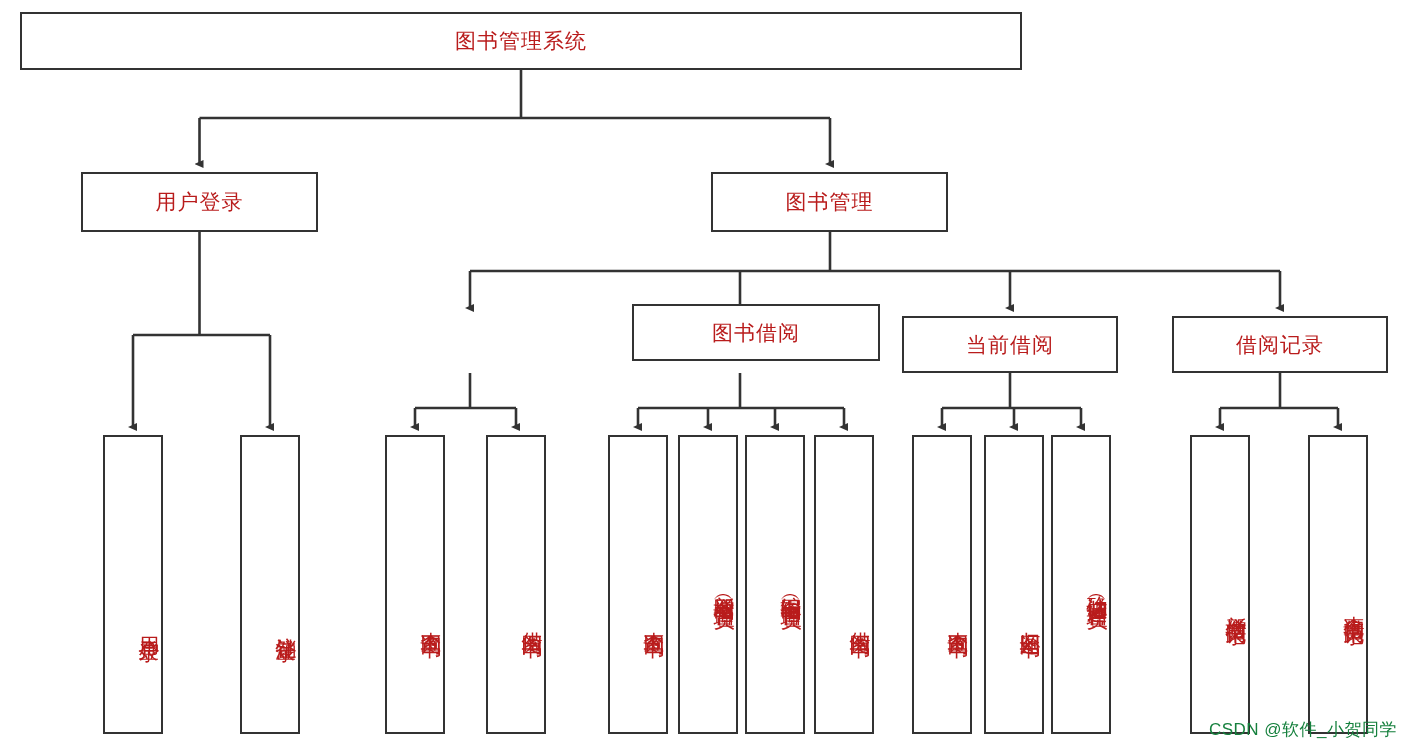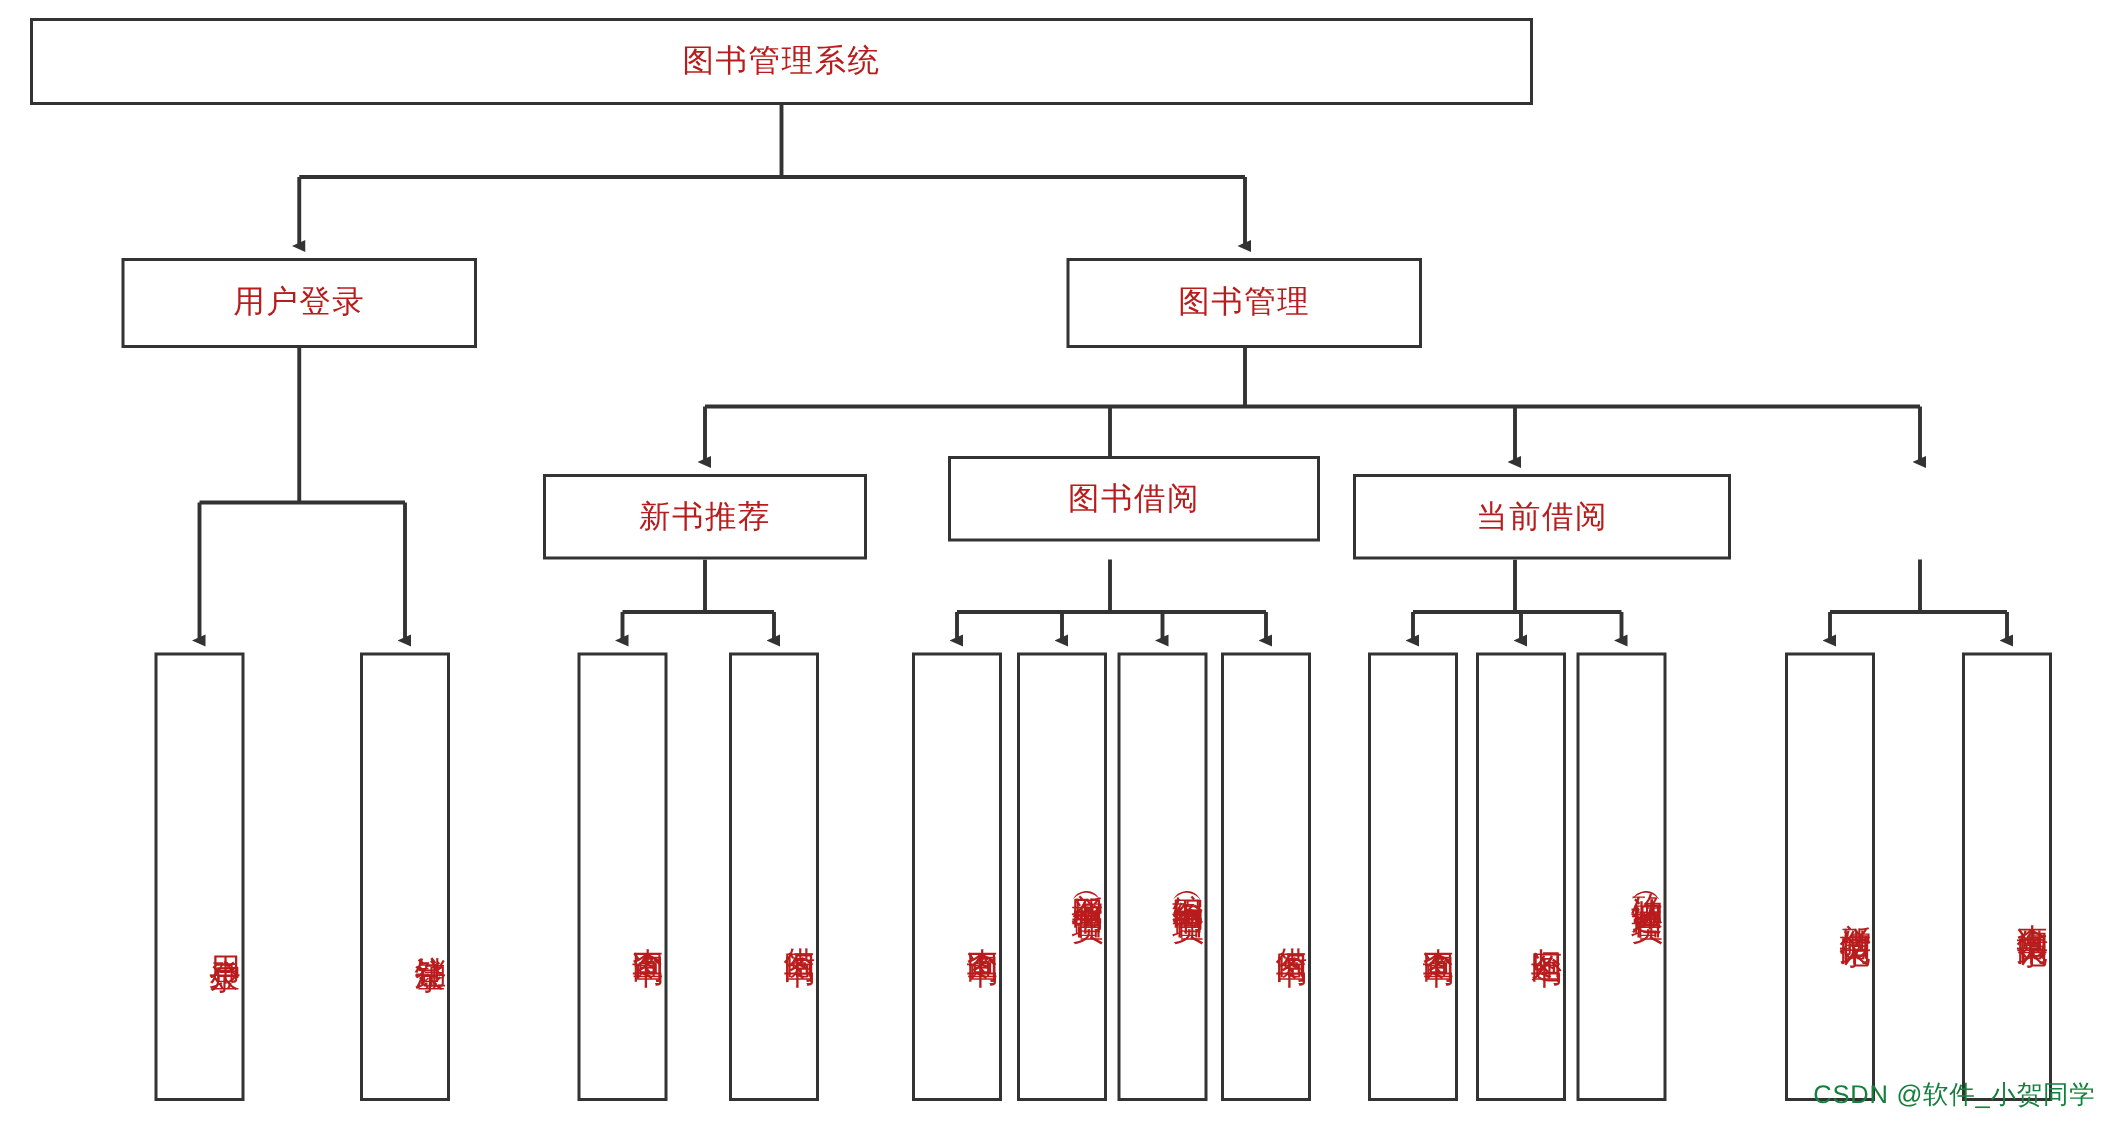--- a/index.html
+++ b/index.html
@@ -122,28 +122,28 @@
     <span class="node-label">图书管理系统</span>
   </div>
 
   <div class="node horiz" style="left:81px; top:172px; width:237px; height:60px;">
     <span class="node-label">用户登录</span>
   </div>
   <div class="node horiz" style="left:711px; top:172px; width:237px; height:60px;">
     <span class="node-label">图书管理</span>
   </div>
 
-  <div class="node horiz" style="left:362px; top:316px; width:216px; height:57px;">
-    <span class="node-label">新书推荐</span>
-  </div>
   <div class="node horiz" style="left:632px; top:304px; width:248px; height:57px;">
     <span class="node-label">图书借阅</span>
   </div>
-  <div class="node horiz" style="left:902px; top:316px; width:252px; height:57px;">
+  <div class="node horiz" style="left:902px; top:316px; width:216px; height:57px;">
     <span class="node-label">当前借阅</span>
+  </div>
+  <div class="node horiz" style="left:1172px; top:316px; width:216px; height:57px;">
+    <span class="node-label">借阅记录</span>
   </div>
 
   <div class="node vert" style="left:103px; top:435px; width:60px; height:299px; padding-top:78px;">
     <span class="node-label">用户登录</span>
   </div>
   <div class="node vert" style="left:240px; top:435px; width:60px; height:299px; padding-top:78px;">
     <span class="node-label">注销登录</span>
   </div>
 
   <div class="node vert" style="left:385px; top:435px; width:60px; height:299px; padding-top:68px;">

